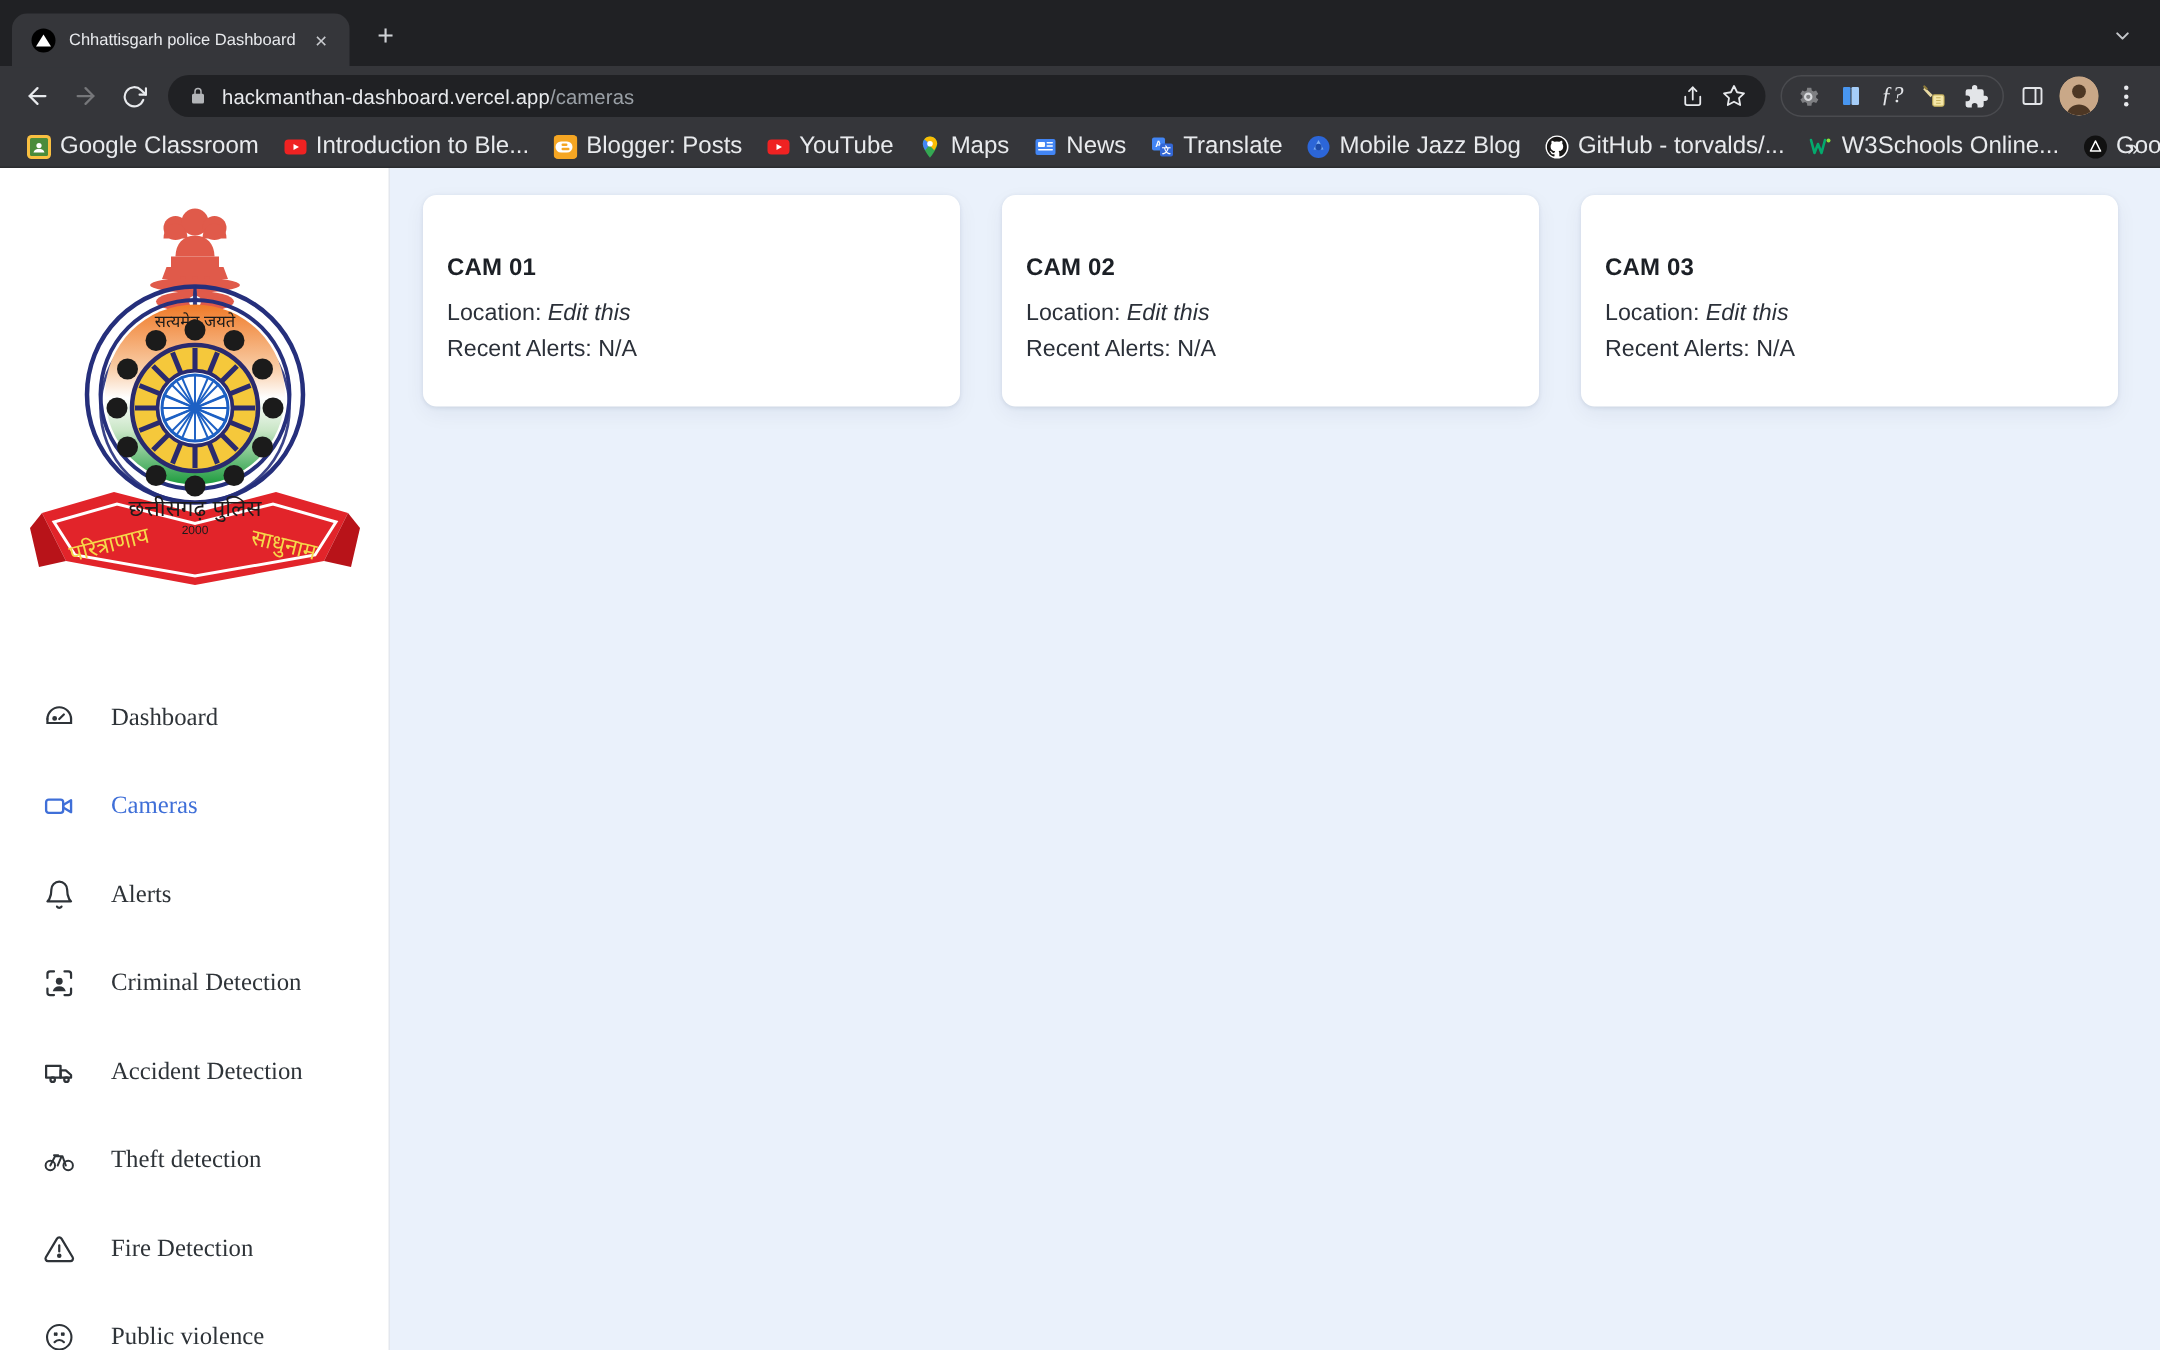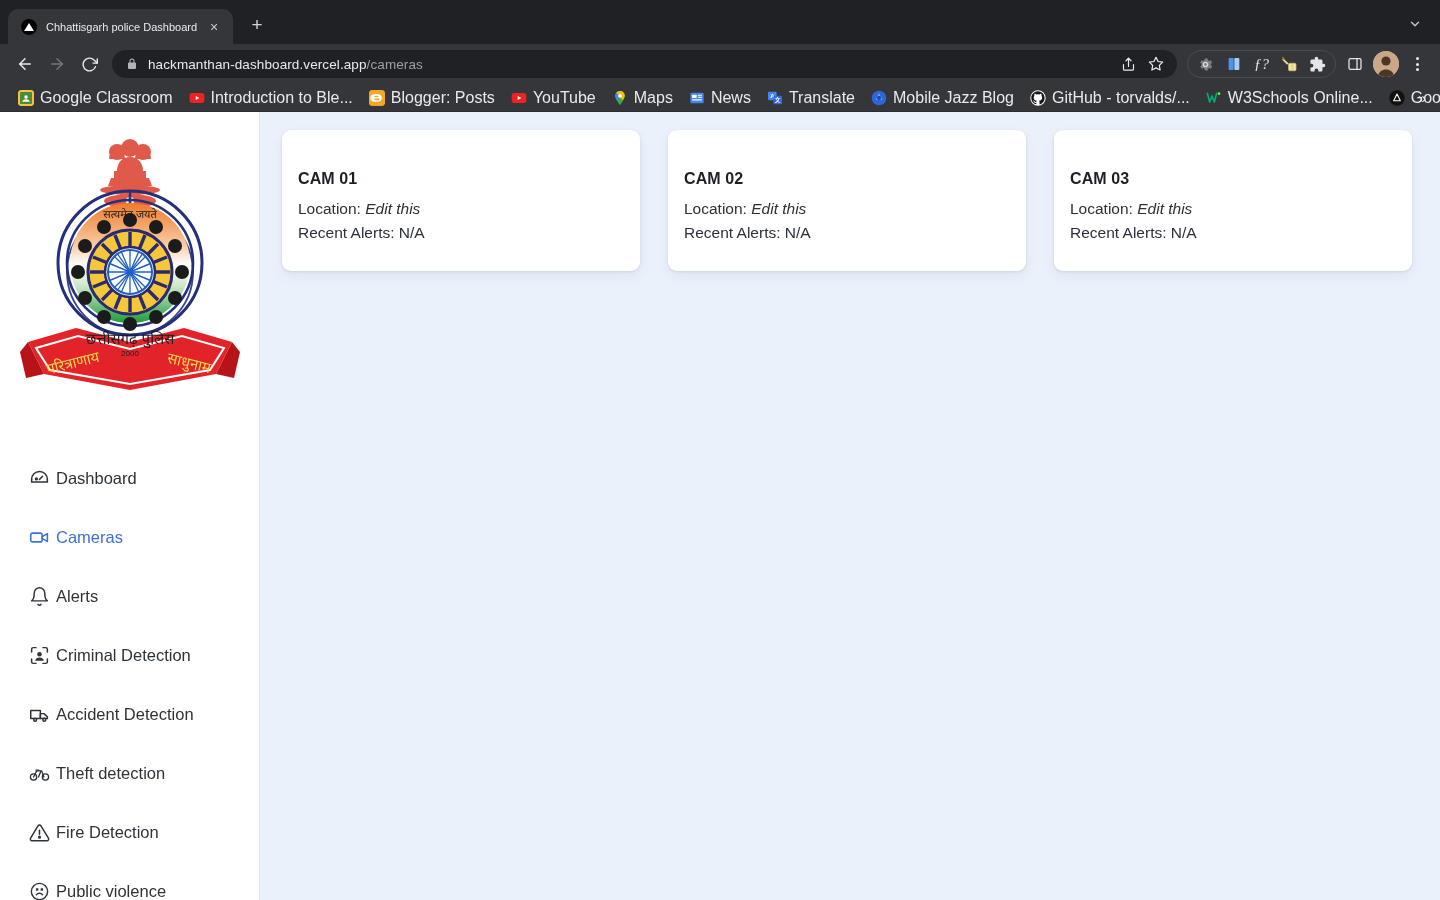--- a/index.html
+++ b/index.html
@@ -122,24 +122,25 @@
   .sidebar {
     width:260px; flex:0 0 260px; background:#ffffff;
     border-right:1px solid #e3e7ee; padding-top:10px;
     display:flex; flex-direction:column; overflow:hidden;
   }
   .logo-wrap { display:flex; justify-content:center; padding:6px 0 0; }
   .logo { width:228px; height:280px; }
 
   .navlist { margin-top:48px; display:flex; flex-direction:column; }
   .navitem {
-    display:flex; align-items:center; gap:6px;
+    display:flex; align-items:center; gap:24px;
     padding:11px 0 11px 28px; cursor:pointer;
     color:#2e3338; font-size:16.5px; text-decoration:none;
     margin-bottom:15px;
+    font-family:Liberation Serif, serif;
   }
   .navitem.active { color:#3f6fd8; }
   .navitem .nico { width:22px; height:22px; flex:0 0 22px; display:flex; align-items:center; justify-content:center; }
 
   .content { flex:1; padding:18px 24px 0 22px; overflow:hidden; }
   .cards { display:flex; gap:28px; align-items:flex-start; }
   .card {
     flex:0 0 358px; background:#fff; border-radius:9px;
     padding:40px 0 0 16px; height:141px;
     box-shadow:0 1px 3px rgba(22,40,80,.10), 0 5px 14px rgba(22,40,80,.055);

